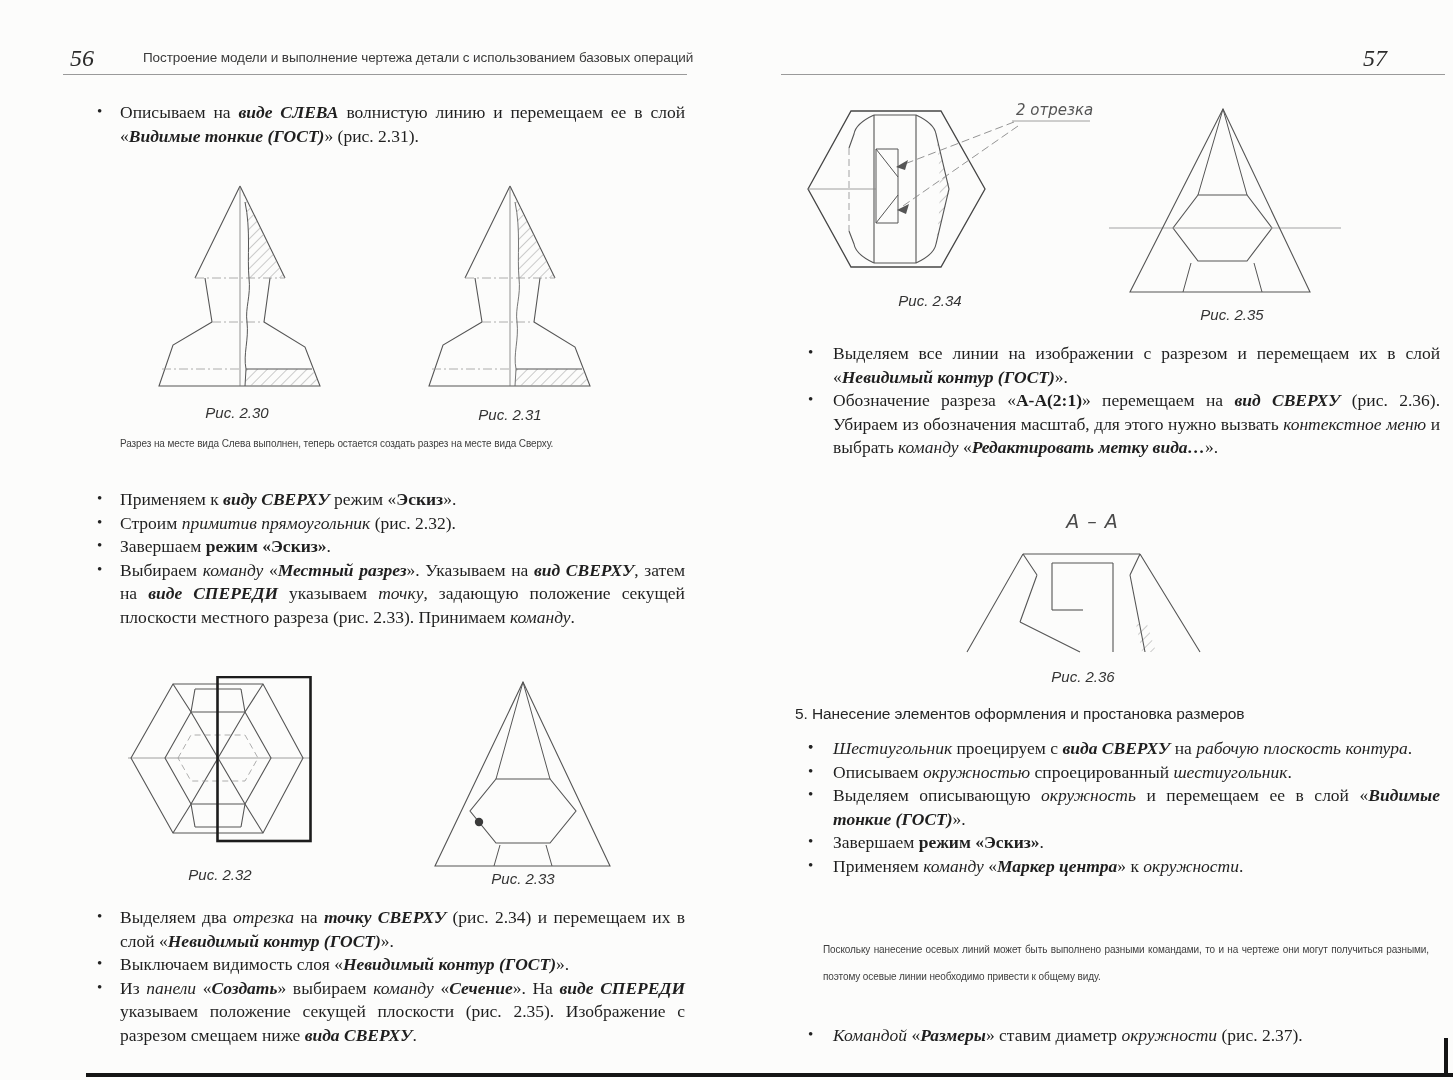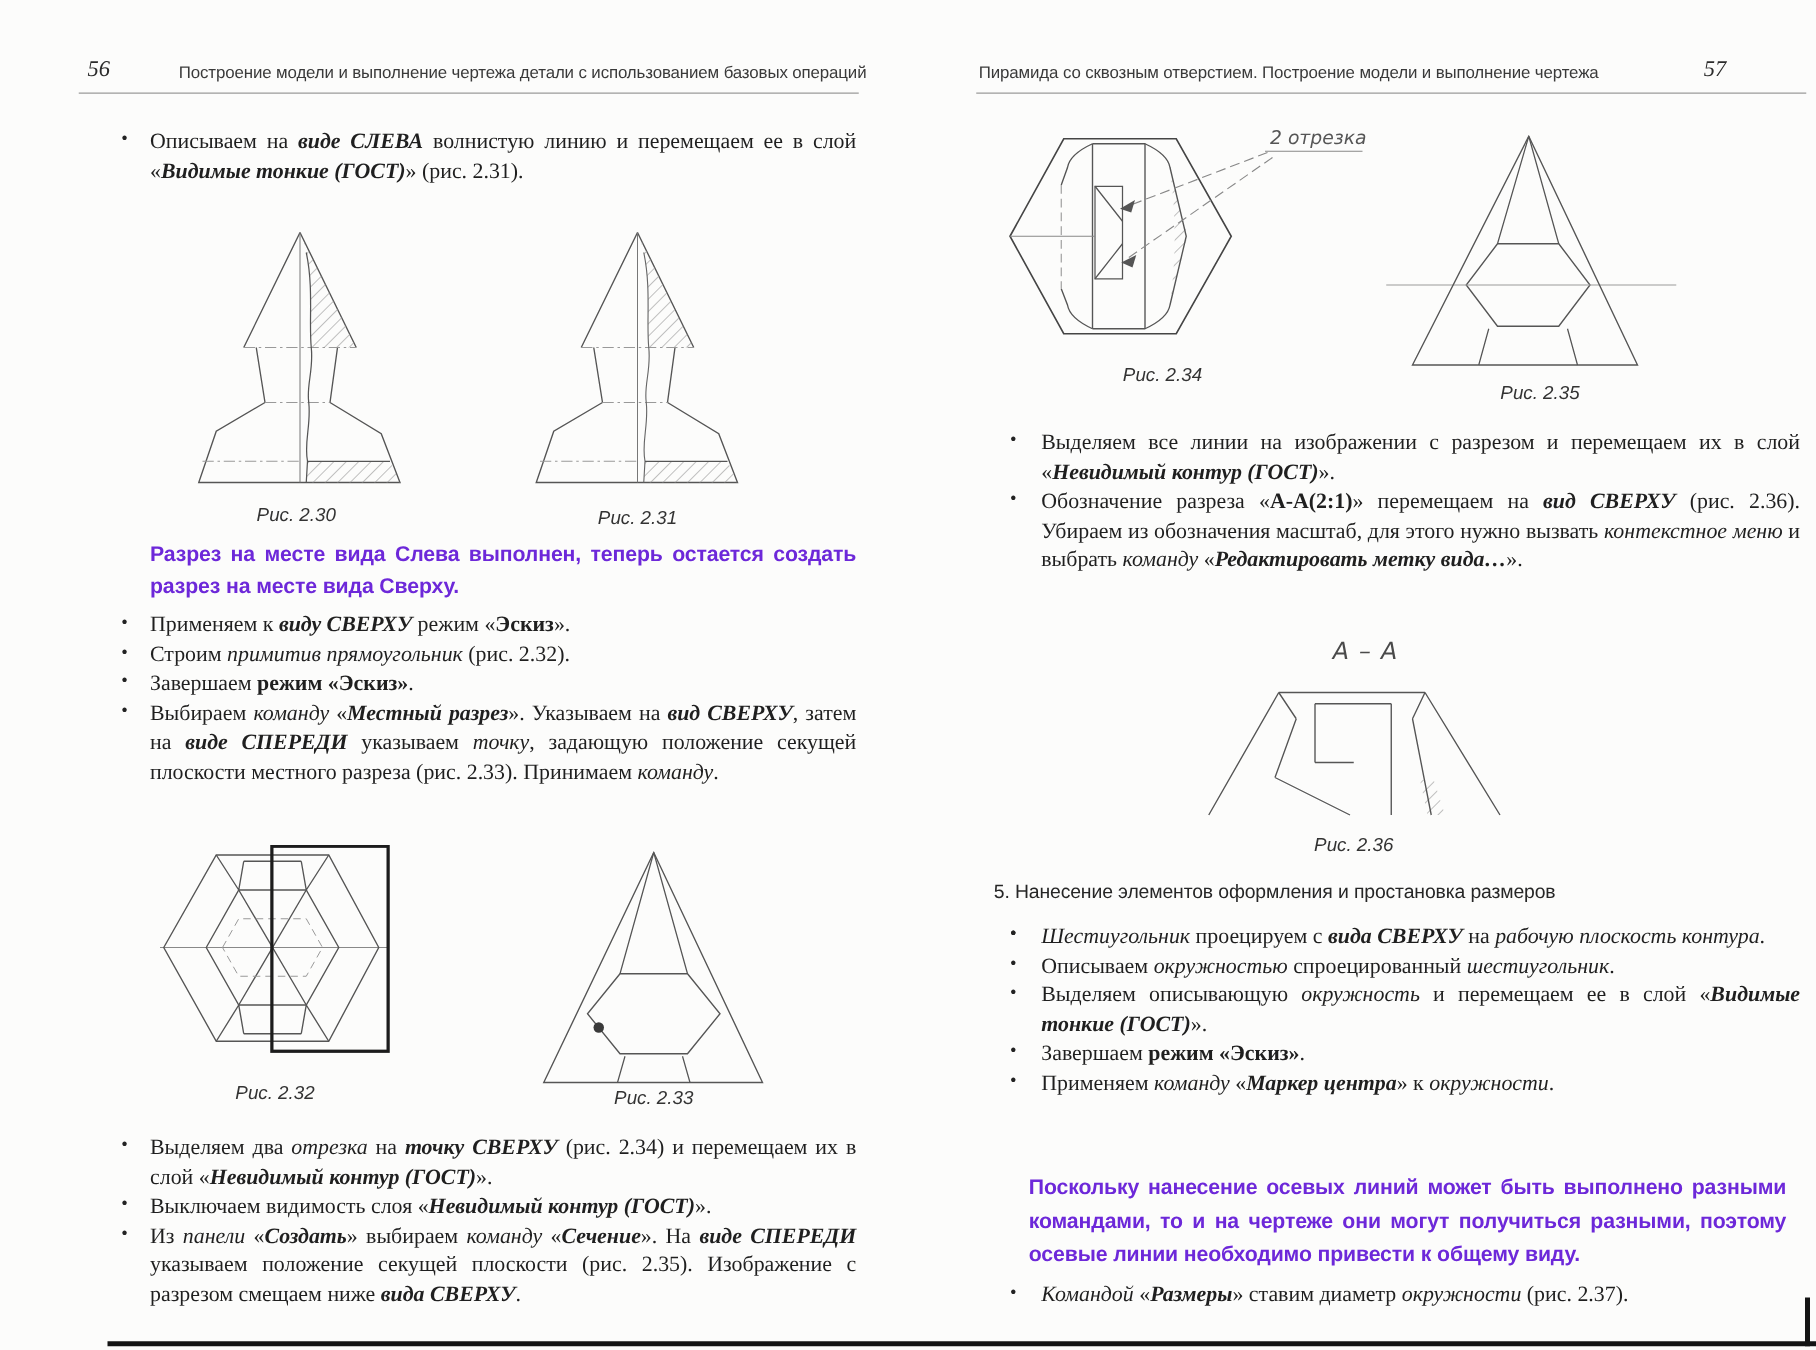--- a/index.html
+++ b/index.html
@@ -4,32 +4,32 @@
 <style>
   html,body{margin:0;padding:0;}
   body{
     width:1453px;height:1080px;position:relative;overflow:hidden;
     background:#fcfcfb;
     font-family:"Liberation Serif","DejaVu Serif",serif;
     color:#1f1f1f;
   }
   .abs{position:absolute;}
   
-  .pagenum{font-style:italic;font-size:18px;color:#2b2b2b;font-family:"Liberation Serif",serif;}
+  .pagenum{font-style:italic;font-size:24px;color:#2b2b2b;font-family:"Liberation Serif",serif;}
   .ptitle{font-family:"Liberation Sans","DejaVu Sans",sans-serif;font-size:13.5px;color:#3a3a3a;letter-spacing:-0.1px;white-space:nowrap;}
   .rule{height:1px;background:#9a9a9a;}
   
   .blist{list-style:none;margin:0;padding:0;}
   .blist li{position:relative;padding-left:25px;font-size:17.5px;line-height:23.5px;text-align:justify;}
   .blist.rp li{padding-left:27px;}
   .blist .marker{position:absolute;left:2px;top:-1px;font-size:15px;color:#222;}
   .seg-b{font-weight:bold;}
   .seg-i{font-style:italic;}
   .seg-bi{font-weight:bold;font-style:italic;}
-  .sanspara{font-family:"Liberation Sans","DejaVu Sans",sans-serif;font-size:17px;color:#6d28d9;text-align:justify;letter-spacing:-0.1px;font-weight:bold;}
+  .sanspara{font-family:"Liberation Sans","DejaVu Sans",sans-serif;font-size:10px;color:#404040;text-align:justify;letter-spacing:-0.1px;}
   .caption{font-family:"Liberation Sans","DejaVu Sans",sans-serif;font-style:italic;font-size:15px;color:#333;text-align:center;width:120px;}
   .secheading{font-family:"Liberation Sans","DejaVu Sans",sans-serif;font-weight:normal;font-size:15.5px;color:#262626;letter-spacing:-0.1px;}
   .seclabel{font-family:"DejaVu Sans",sans-serif;font-style:italic;font-size:19px;color:#4a4a4a;text-align:center;letter-spacing:1px;}
   svg{display:block;}
   .artifact{background:#141414;}
 </style>
 </head>
 <body>
 
 <div class="abs" style="left:0;top:0;width:726px;height:1080px;">
@@ -132,21 +132,20 @@
 
   <ul class="abs blist" style="left:95px;top:906px;width:590px;">
     <li><span class="marker">•</span><span><span>Выделяем два </span><span class="seg-i">отрезка</span><span> на </span><span class="seg-bi">точку СВЕРХУ</span><span> (рис. 2.34) и перемещаем их в слой «</span><span class="seg-bi">Невидимый контур (ГОСТ)</span><span>».</span></span></li>
     <li><span class="marker">•</span><span><span>Выключаем видимость слоя «</span><span class="seg-bi">Невидимый контур (ГОСТ)</span><span>».</span></span></li>
     <li><span class="marker">•</span><span><span>Из </span><span class="seg-i">панели</span><span> «</span><span class="seg-bi">Создать</span><span>» выбираем </span><span class="seg-i">команду</span><span> «</span><span class="seg-bi">Сечение</span><span>». На </span><span class="seg-bi">виде СПЕРЕДИ</span><span> указываем положение секущей плоскости (рис. 2.35). Изображение с разрезом смещаем ниже </span><span class="seg-bi">вида СВЕРХУ</span><span>.</span></span></li>
   </ul>
 </div>
 
 <div class="abs" style="left:726px;top:0;width:727px;height:1080px;">
 
-  <div class="abs ptitle" style="left:57px;top:50px;">Пирамида со сквозным отверстием. Построение модели и выполнение чертежа</div>
   <div class="abs pagenum" style="left:637px;top:45px;">57</div>
   <div class="abs rule" style="left:55px;top:74px;width:664px;"></div>
 
   <svg class="abs" style="left:72px;top:86px;" width="300" height="205" viewBox="0 0 300 205">
     <defs>
       <pattern id="p234" patternUnits="userSpaceOnUse" width="7" height="7" patternTransform="rotate(45)">
         <line x1="0" y1="0" x2="0" y2="7" stroke="#9a9a9a" stroke-width="1"></line>
       </pattern>
     </defs>
     <path d="M138,50 L152,103 L138,156 C143,122 143,84 138,50 Z" fill="url(#p234)" stroke="none"></path>

